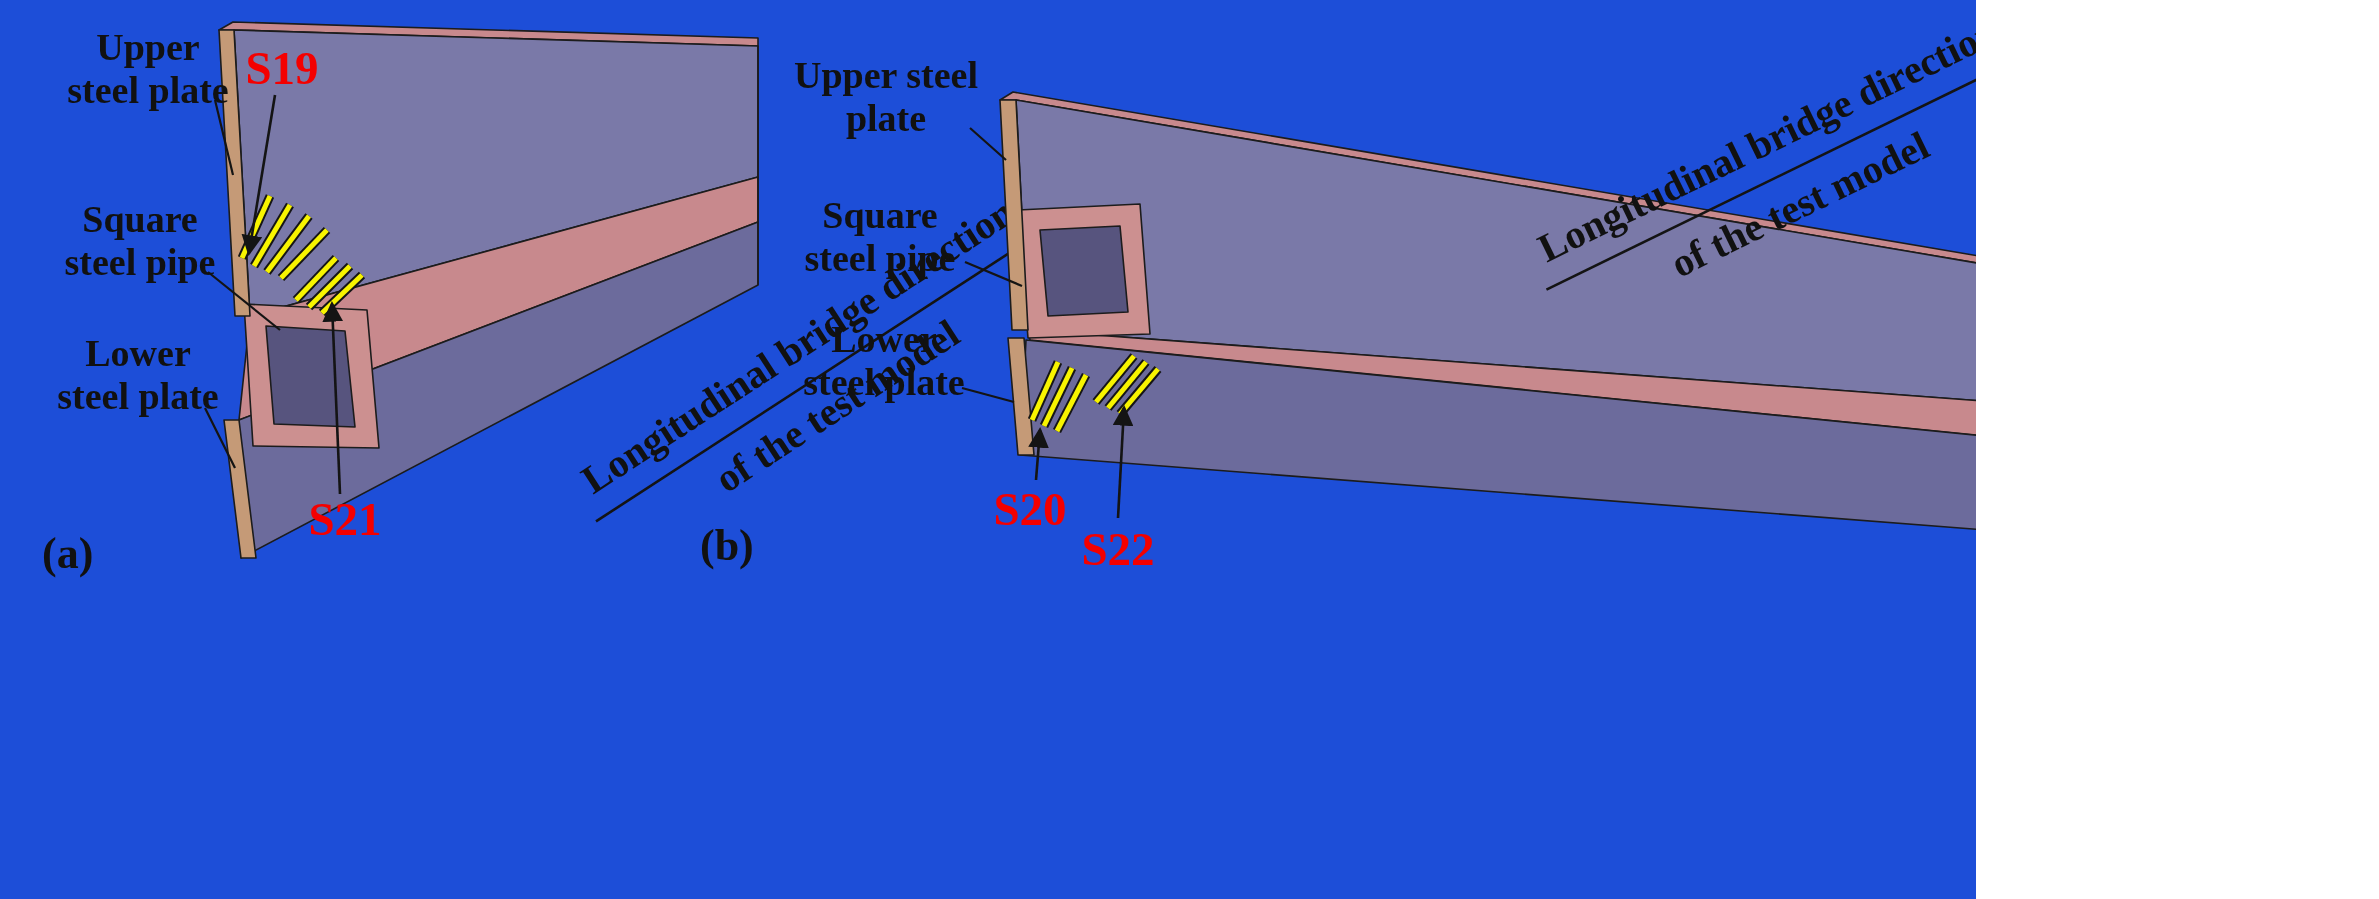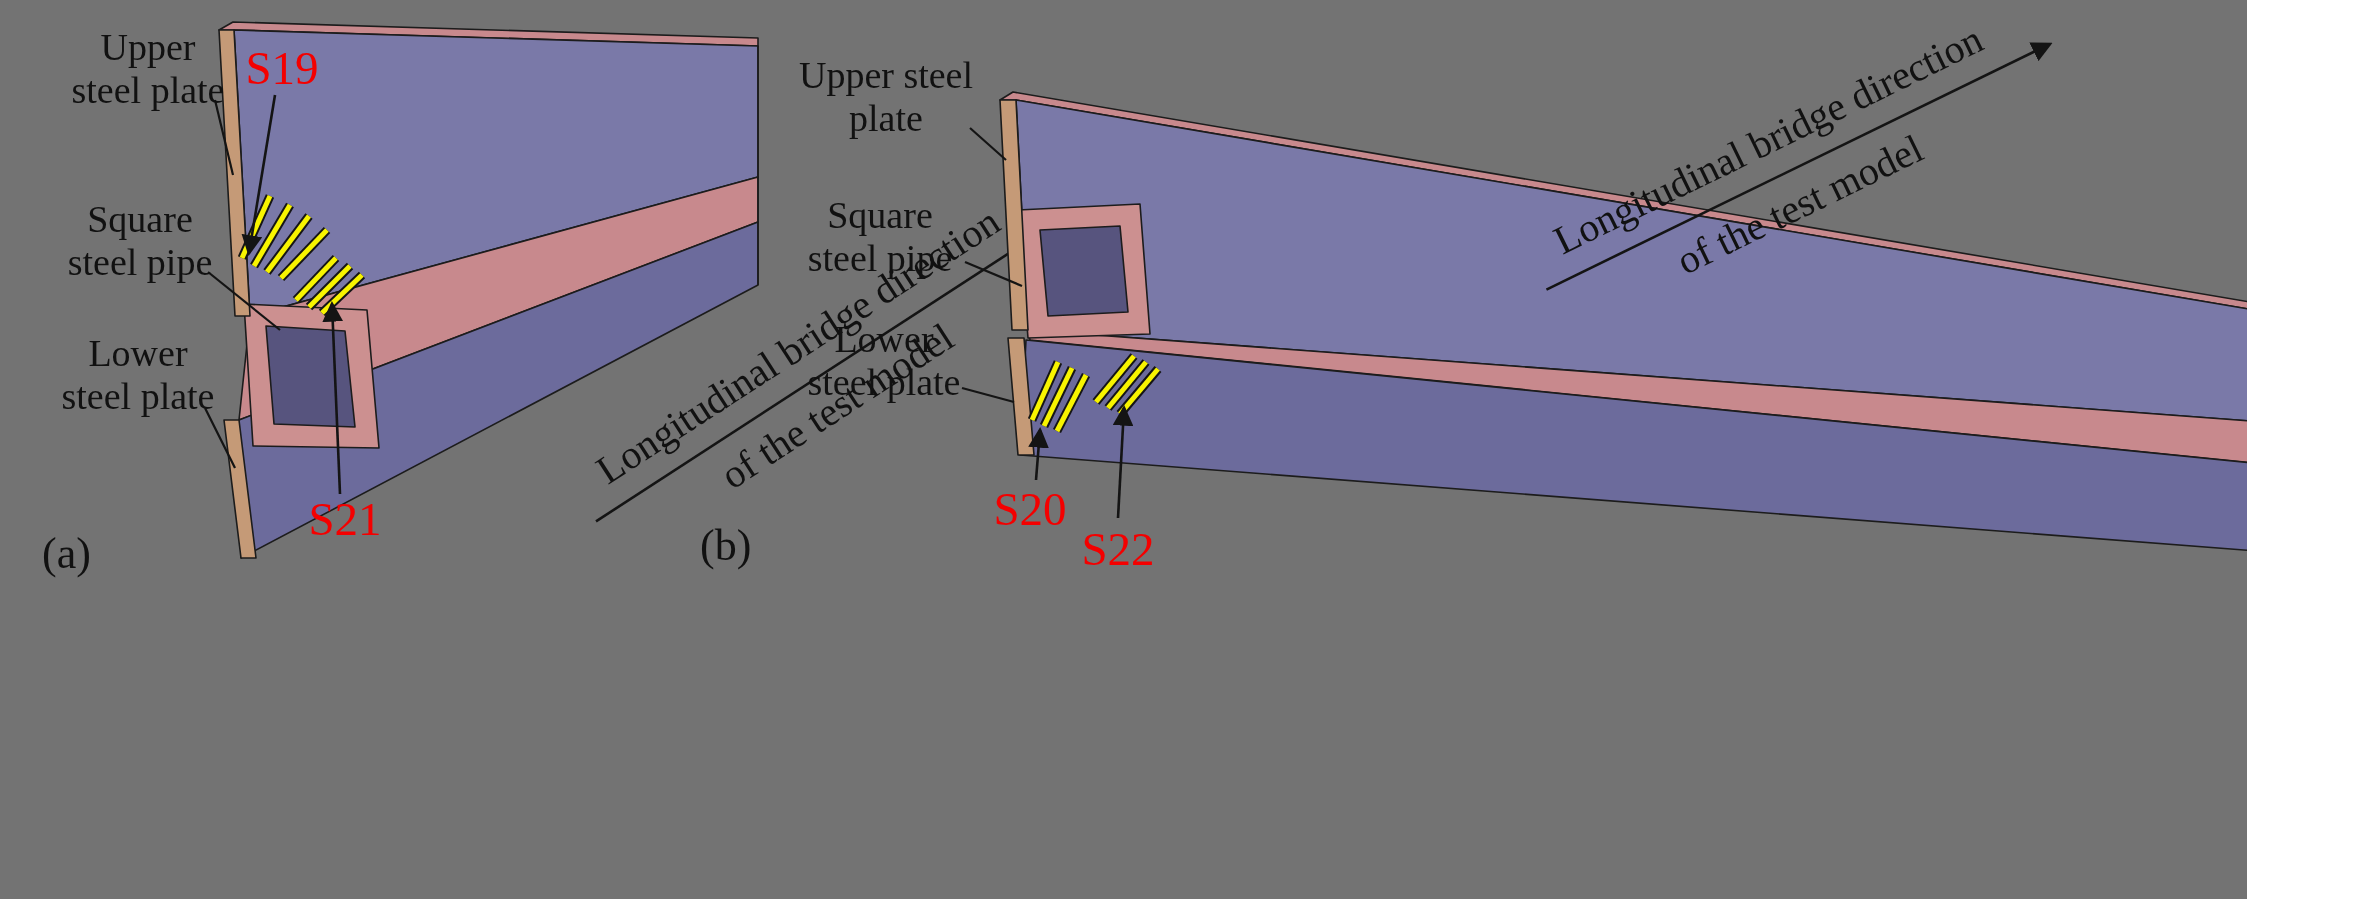--- a/index.html
+++ b/index.html
@@ -1,16 +1,16 @@
 <!DOCTYPE html>
 <html><head>
 <meta charset="utf-8">
 <style>
   html,body{margin:0;padding:0;background:#ffffff;}
-  .stage{position:relative;width:2247px;height:899px;background:#737373;overflow:hidden;}
+  .stage{position:relative;width:1976px;height:899px;background:#1d4ed8;overflow:hidden;font-weight:bold;}
   svg{display:block;}
   svg polygon{stroke:#1c1c1c;stroke-width:1.6;stroke-linejoin:round;}
   .leader{stroke:#141414;stroke-width:2.2;fill:none;}
   .sarrow{stroke:#141414;stroke-width:2.6;fill:none;}
   .endedge{stroke:#1c1c1c;stroke-width:1.6;}
   .bu{stroke:#151515;stroke-width:9;}
   .by{stroke-width:5;}
   .lbl{font-family:"Liberation Serif",serif;font-size:38px;fill:#111;text-anchor:middle;}
   .sensor{font-family:"Liberation Serif",serif;font-size:47px;text-anchor:middle;}
   .dir{font-family:"Liberation Serif",serif;font-size:40px;fill:#111;text-anchor:middle;}

